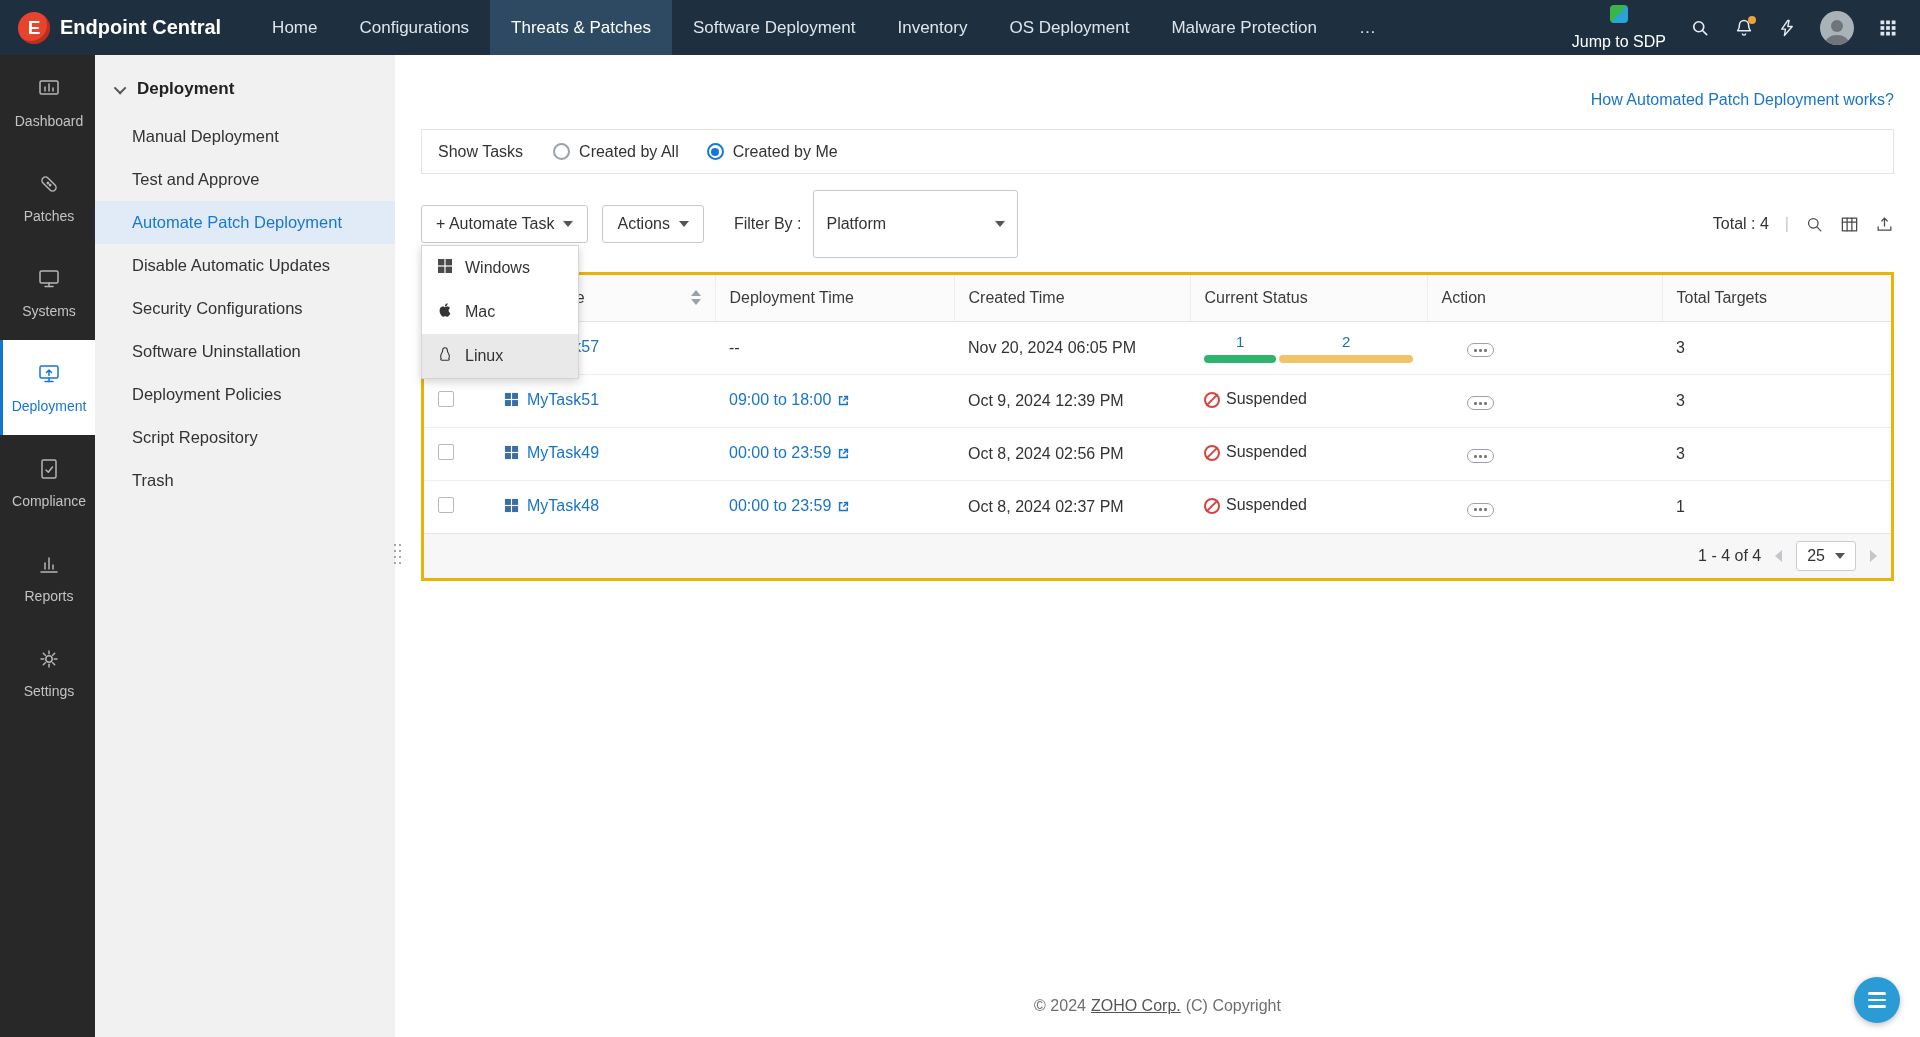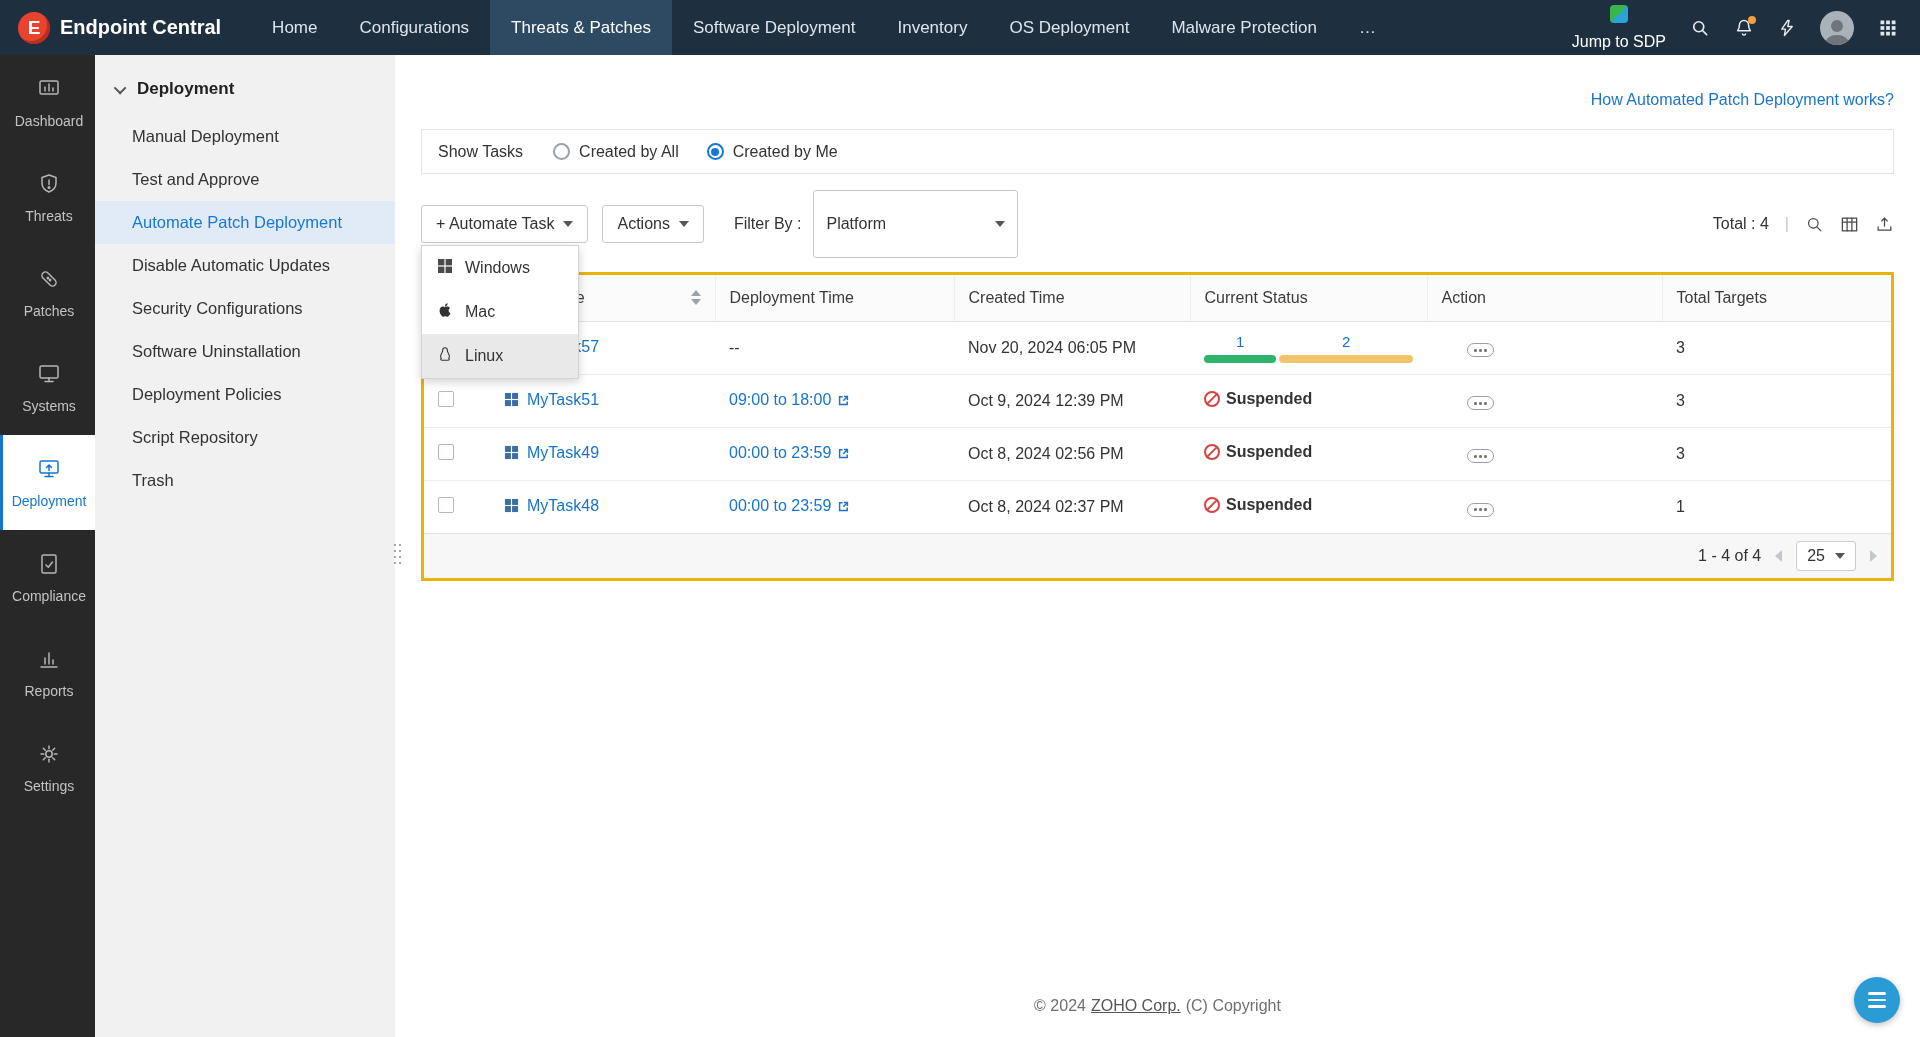--- a/index.html
+++ b/index.html
@@ -76,21 +76,21 @@
   .th-flex { display:flex; align-items:center; justify-content:space-between; }
   .sort-icon { display:flex; flex-direction:column; gap:3px; cursor:pointer; }
   .sort-icon i { display:block; width:0; height:0; border-left:5px solid transparent; border-right:5px solid transparent; }
   .sort-icon .up { border-bottom:6px solid #9aa2aa; }
   .sort-icon .down { border-top:6px solid #9aa2aa; }
   .checkbox { width:16px; height:16px; border:1px solid #b3b9c0; border-radius:2px; background:#fff; display:inline-block; cursor:pointer; }
   .td-task { white-space:nowrap; overflow:hidden; }
   .task-link, .time-link { color:#1774cc; }
   .win-flag { display:inline-block; margin-right:8px; vertical-align:-2px; }
   .ext-icon { display:inline-block; margin-left:6px; vertical-align:-2px; }
-  .suspended { display:inline-flex; align-items:center; gap:6px;font-weight:bold; }
+  .suspended { display:inline-flex; align-items:flex-end; gap:6px; }
   .no-icon { width:16px; height:16px; border-radius:50%; border:2px solid #d64541; position:relative; display:inline-block; flex:none; }
   .no-icon::after { content:""; position:absolute; left:-2px; top:5px; width:16px; height:2px; background:#d64541; transform:rotate(-45deg); }
   .progress { display:flex; gap:3px; align-items:flex-end; }
   .pseg { display:flex; flex-direction:column; align-items:center; gap:5px; }
   .plab { font-size:15px; color:#1a6fc0; cursor:pointer; }
   .pbar { height:8px; border-radius:4px; width:100%; cursor:pointer; }
   .pseg1 { width:73px; } .pseg1 .pbar { background:#2eb46d; }
   .pseg2 { width:135px; } .pseg2 .pbar { background:#f2c46a; }
   .ellipsis-btn { width:27px; height:14px; border:1px solid #9aa0a6; border-radius:8px; display:inline-flex; align-items:center; justify-content:center; gap:2.5px; margin-left:26px; cursor:pointer; background:#fff; }
   .ellipsis-btn i { width:2.5px; height:2.5px; background:#777; border-radius:50%; }
@@ -180,28 +180,20 @@
 
   <div class="iconbar">
     <div class="iconbar-item">
       <span><svg width="24" height="24" viewBox="0 0 24 24">
             <rect x="3" y="4" width="18" height="13" rx="1.5"></rect>
             <line x1="8" y1="14" x2="8" y2="10"></line>
             <line x1="12" y1="14" x2="12" y2="7"></line>
             <line x1="16" y1="14" x2="16" y2="11"></line>
           </svg></span>
       <span>Dashboard</span>
-    </div>
-    <div class="iconbar-item">
-      <span><svg width="24" height="24" viewBox="0 0 24 24">
-            <path d="M12 3l7 2.5V11c0 4.5-3 7.5-7 9-4-1.5-7-4.5-7-9V5.5L12 3z"></path>
-            <line x1="12" y1="8" x2="12" y2="12.5"></line>
-            <circle cx="12" cy="15.5" r="0.8"></circle>
-          </svg></span>
-      <span>Threats</span>
     </div>
     <div class="iconbar-item">
       <span><svg width="24" height="24" viewBox="0 0 24 24">
             <g transform="rotate(45 12 12)">
               <rect x="3.5" y="8.5" width="17" height="7" rx="3.5"></rect>
               <circle cx="10.5" cy="12" r="0.7"></circle>
               <circle cx="13.5" cy="12" r="0.7"></circle>
             </g>
           </svg></span>
       <span>Patches</span>

